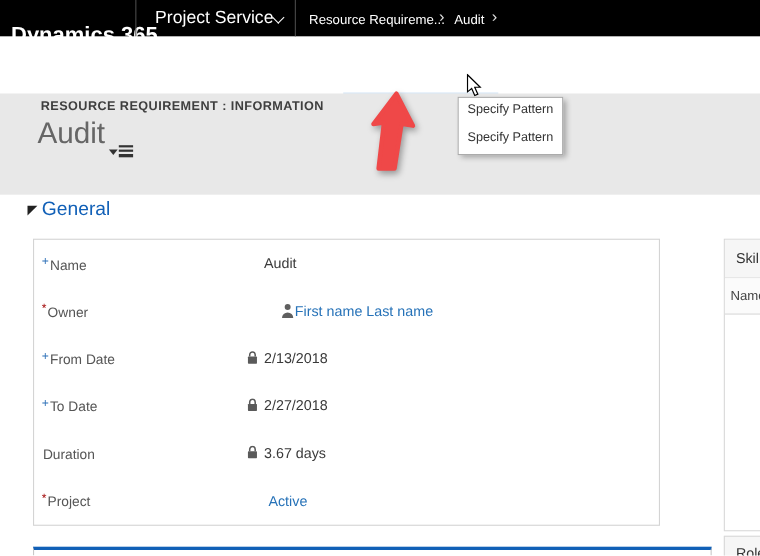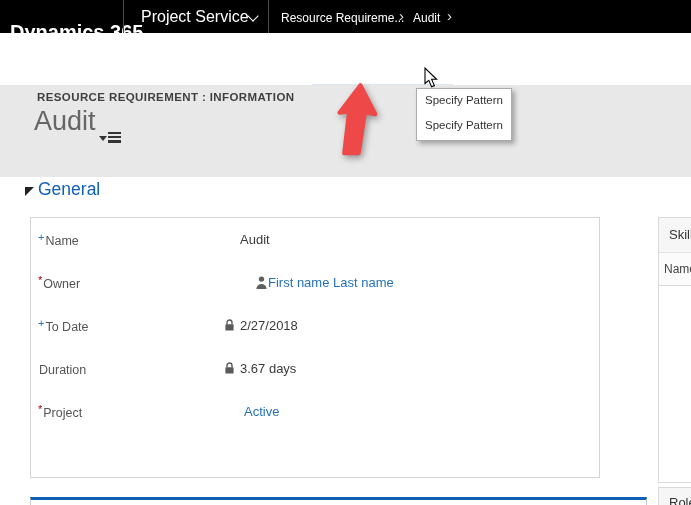--- a/index.html
+++ b/index.html
@@ -174,20 +174,32 @@
     <div class="flabel"><span class="marker req">*</span><span>Owner</span></div>
     <div class="fvalue owner">
       <svg width="13" height="13" viewBox="0 0 13 13">
         <circle cx="6.5" cy="3.1" r="2.7" fill="#5f5f5f"></circle>
         <path d="M1.4 13 a5.1 4.9 0 0 1 10.2 0 Z" fill="#5f5f5f"></path>
       </svg>
       <span class="linktext">First name Last name</span>
     </div>
   </div>
 
+  <div class="frow">
+    <div class="flabel"><span class="marker plus">+</span><span>From Date</span></div>
+    <div class="fvalue">
+      <span class="lock">
+          <svg width="11" height="13" viewBox="0 0 11 13">
+            <path d="M3 5.2 V3.5 a2.5 2.5 0 0 1 5 0 V5.2" fill="none" stroke="#5a5a5a" stroke-width="1.4"></path>
+            <rect x="1.4" y="5.2" width="8.2" height="6.4" rx="0.6" fill="#5a5a5a"></rect>
+          </svg>
+        </span>
+      <span>2/13/2018</span>
+    </div>
+  </div>
 
   <div class="frow">
     <div class="flabel"><span class="marker plus">+</span><span>To Date</span></div>
     <div class="fvalue">
       <span class="lock">
           <svg width="11" height="13" viewBox="0 0 11 13">
             <path d="M3 5.2 V3.5 a2.5 2.5 0 0 1 5 0 V5.2" fill="none" stroke="#5a5a5a" stroke-width="1.4"></path>
             <rect x="1.4" y="5.2" width="8.2" height="6.4" rx="0.6" fill="#5a5a5a"></rect>
           </svg>
         </span>

